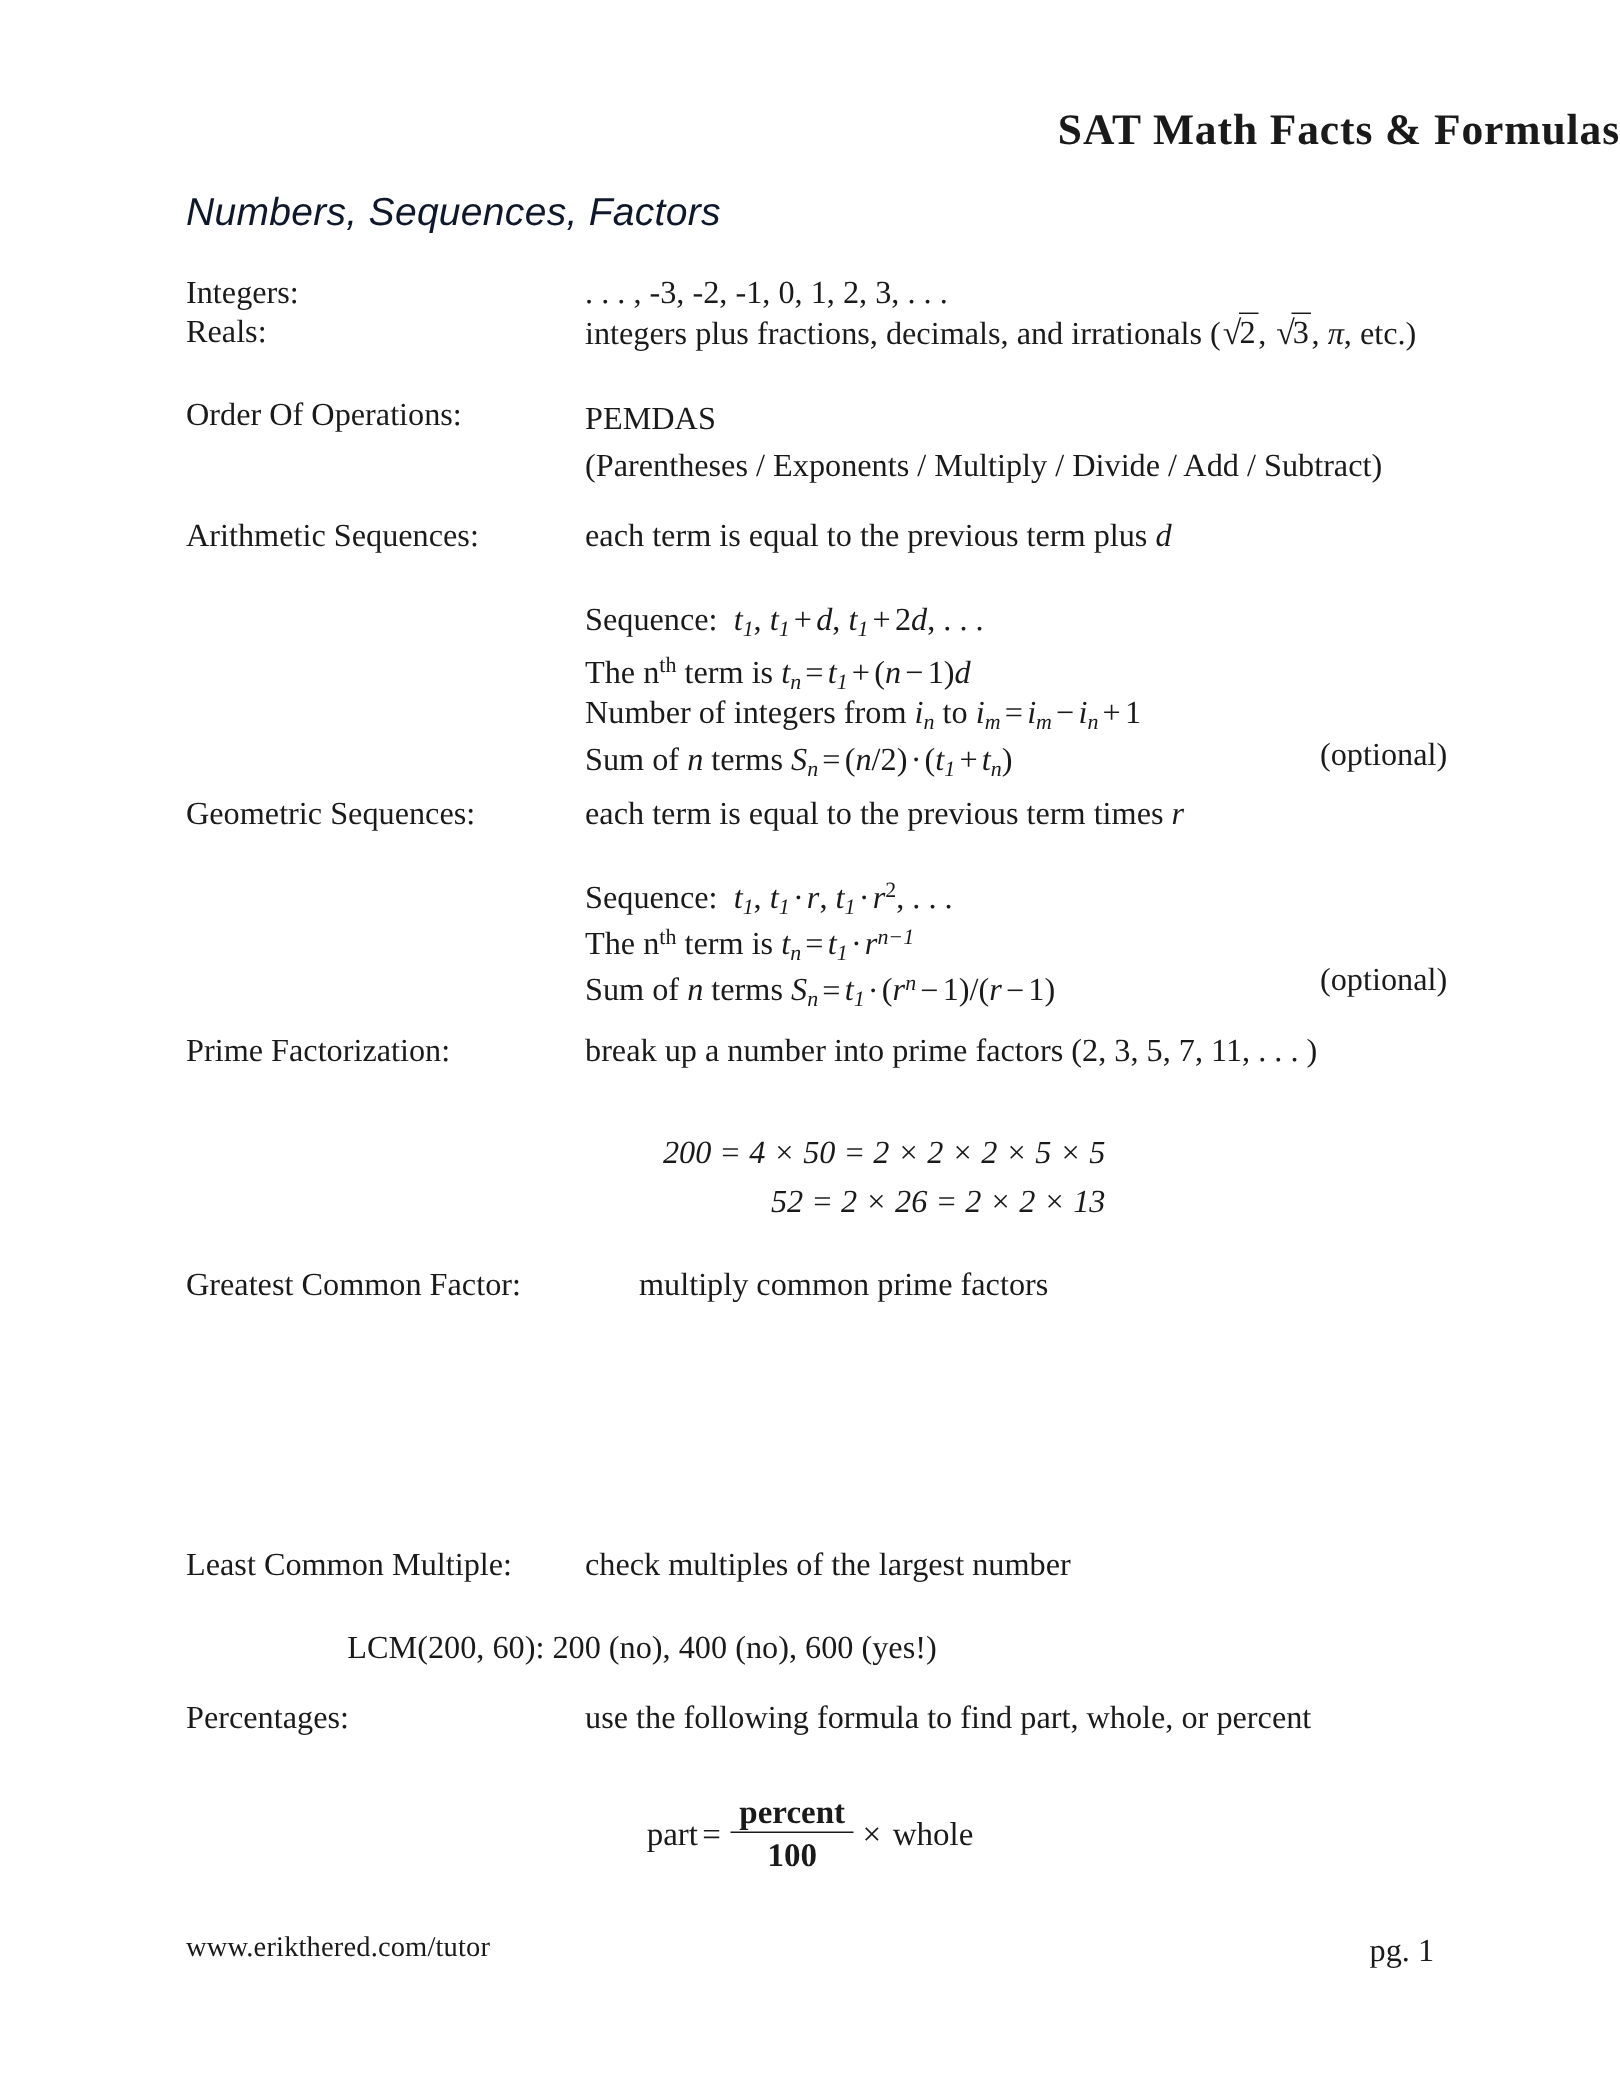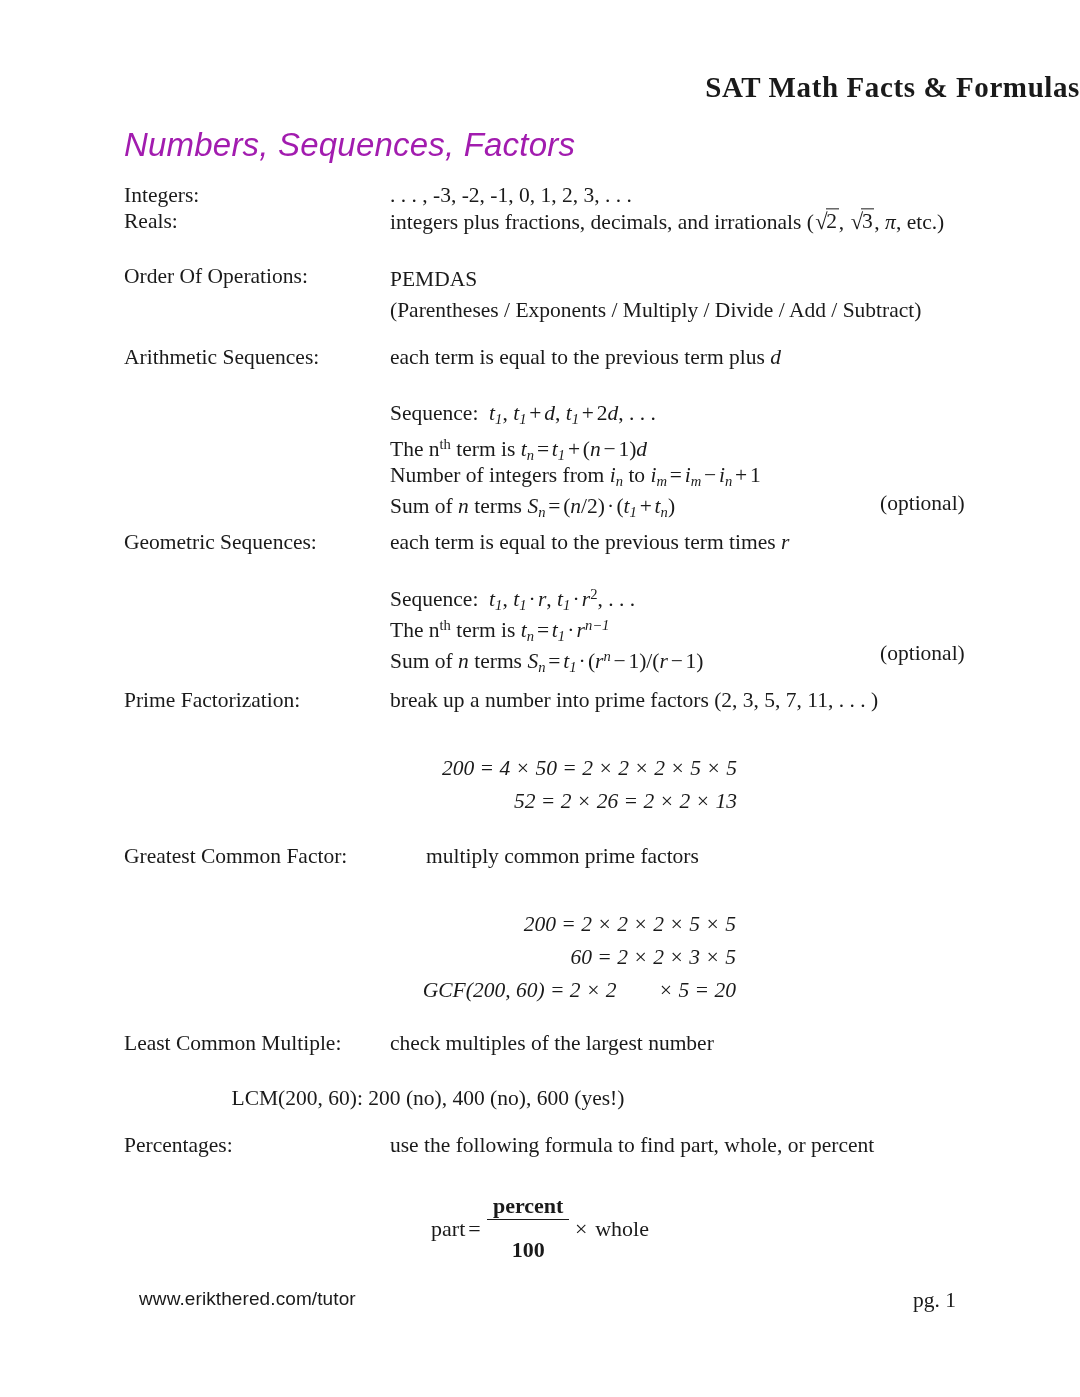--- a/index.html
+++ b/index.html
@@ -32,25 +32,25 @@
     letter-spacing: 0.6px;
     font-family: "Liberation Serif", "DejaVu Serif", serif;
   }
 
   
   .section-heading {
     position: absolute;
     top: 126px;
     left: 124px;
     font-family: "Liberation Sans", "DejaVu Sans", sans-serif;
-    font-size: 33px;
+    font-size: 26px;
     font-style: italic;
     font-weight: 400;
     letter-spacing: 0.2px;
-    color: #a21caf;
+    color: #0f172a;
   }
 
   
   .row {
     position: absolute;
     left: 124px;
     width: 900px;
   }
   .label {
     position: absolute;
@@ -140,28 +140,28 @@
   
   .frac {
     display: inline-block;
     vertical-align: middle;
     margin: 0 0.18em;
     position: relative;
     top: -0.1em;
     font-weight: bold;
   }
   .frac .num { display: block; padding: 0 0.25em 1px; line-height: 1.12; }
-  .frac .den { display: block; padding: 18px 0.25em 0; line-height: 1.12; border-top: 1.3px solid #1a1a1a; }
+  .frac .den { display: block; padding: 3px 0.25em 0; line-height: 1.12; border-top: 1.3px solid #1a1a1a; }
 
   
   .footer-url {
     position: absolute;
-    left: 139px;
+    left: 124px;
     top: 1288px;
-    font-family: Liberation Sans, sans-serif;
+    font-family: Liberation Serif, serif;
     font-size: 19px;
     letter-spacing: 0.1px;
   }
   .footer-page {
     position: absolute;
     right: 124px;
     top: 1288px;
     font-size: 21.5px;
   }
 </style>
@@ -229,25 +229,20 @@
   <div class="eqblock eq-right" style="top:752px; left:300px; width:437px;">
     <div class="eqline">200 = 4 × 50 = 2 × 2 × 2 × 5 × 5</div>
     <div class="eqline">52 = 2 × 26 = 2 × 2 × 13</div>
   </div>
 
   <div class="row" style="top:844px;">
     <span class="label">Greatest Common Factor:</span>
     <span class="content" style="left:266px;margin-left:36px;">multiply common prime factors</span>
   </div>
 
-  <div class="eqblock eq-right" style="top:908px; left:300px; width:436px;">
-    <div class="eqline">200 = 2 × 2 × 2 × 5 × 5</div>
-    <div class="eqline">60 = 2 × 2 × 3 × 5</div>
-    <div class="eqline"><span>GCF(200, 60) = 2 × 2</span><span class="gapwide"></span><span>× 5 = 20</span></div>
-  </div>
 
   <div class="row" style="top:1031px;">
     <span class="label">Least Common Multiple:</span>
     <span class="content">check multiples of the largest number</span>
   </div>
 
   <div class="eqblock" style="top:1082px; left:0; width:856px; text-align:center;">
     <div class="eqline">LCM(200, 60): 200 (no), 400 (no), 600 (yes!)</div>
   </div>
 

